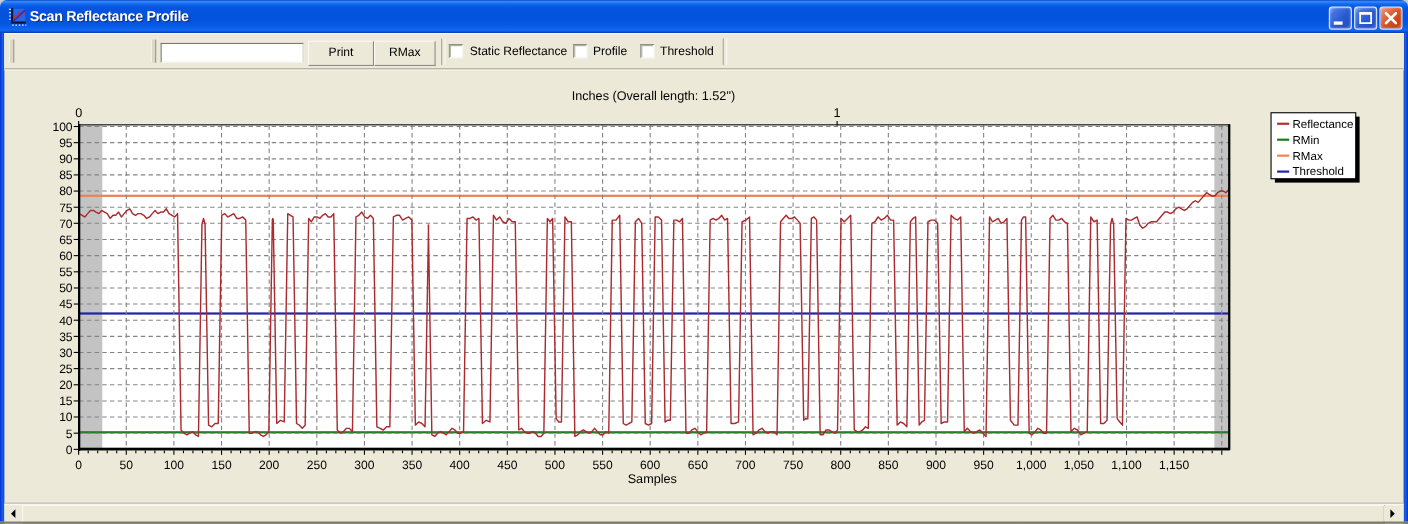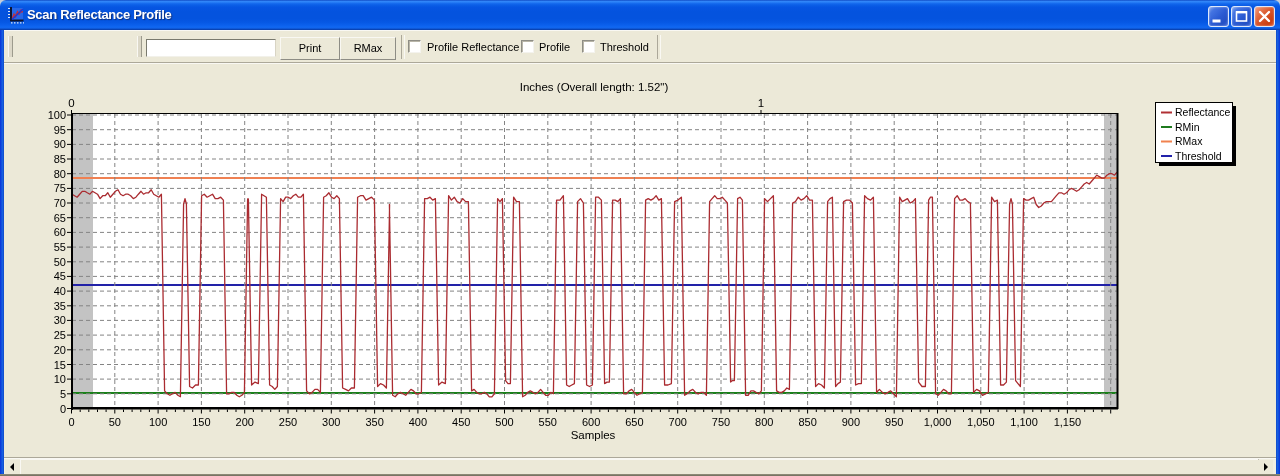--- a/index.html
+++ b/index.html
@@ -332,21 +332,21 @@
 <div id="borderL"></div>
     <div id="borderR"></div>
 <div id="toolbar">
   <div class="grip" style="left:4px"></div>
   <div class="grip" style="left:133px"></div>
   <div id="tbinput"></div>
   <div class="tbbtn" style="left:276px;width:58px">Print</div>
   <div class="tbbtn" style="left:336px;width:54px">RMax</div>
   <div class="vsep" style="left:397px"></div>
   <div class="cb" style="left:404px"></div>
-      <div class="cblab" style="left:423px">Profile Reflectance</div>
+      <div class="cblab" style="left:423px">Static Reflectance</div>
   <div class="cb" style="left:517px"></div>
       <div class="cblab" style="left:535px">Profile</div>
   <div class="cb" style="left:578px"></div>
       <div class="cblab" style="left:596px">Threshold</div>
   <div class="vsep" style="left:653px"></div>
 </div>
 <div id="sbline"></div>
 <div id="sbar">
   <div class="sbtn" style="left:1px">
     <svg width="15" height="14">

